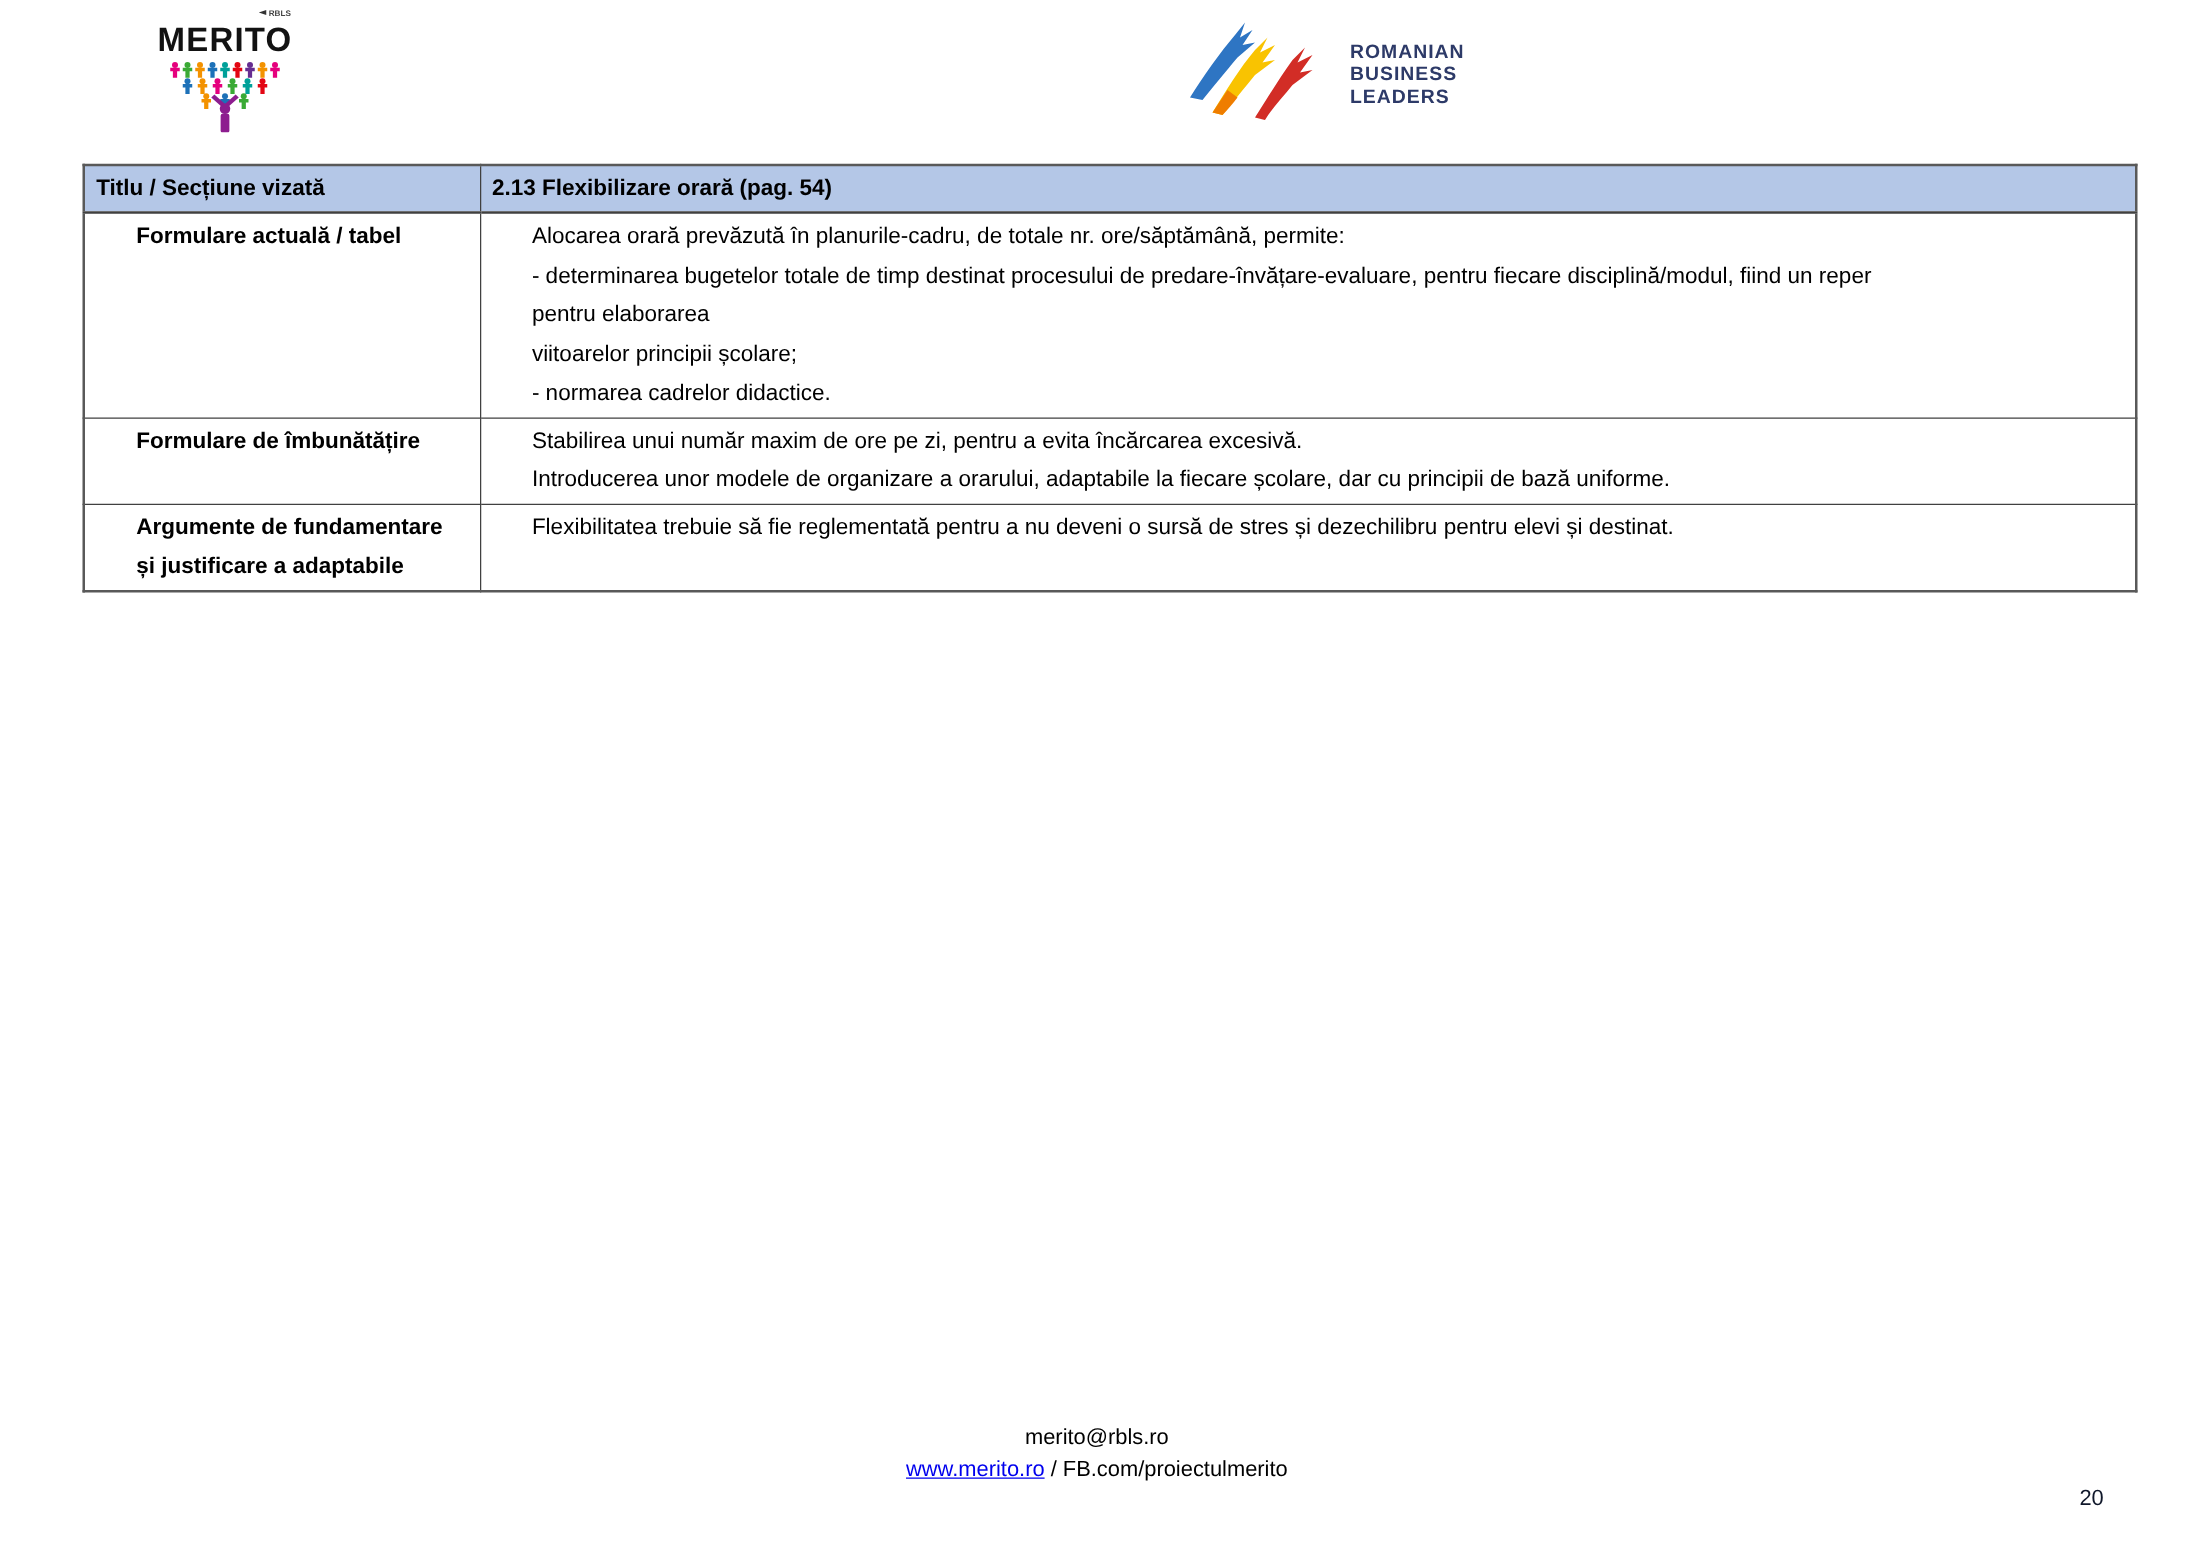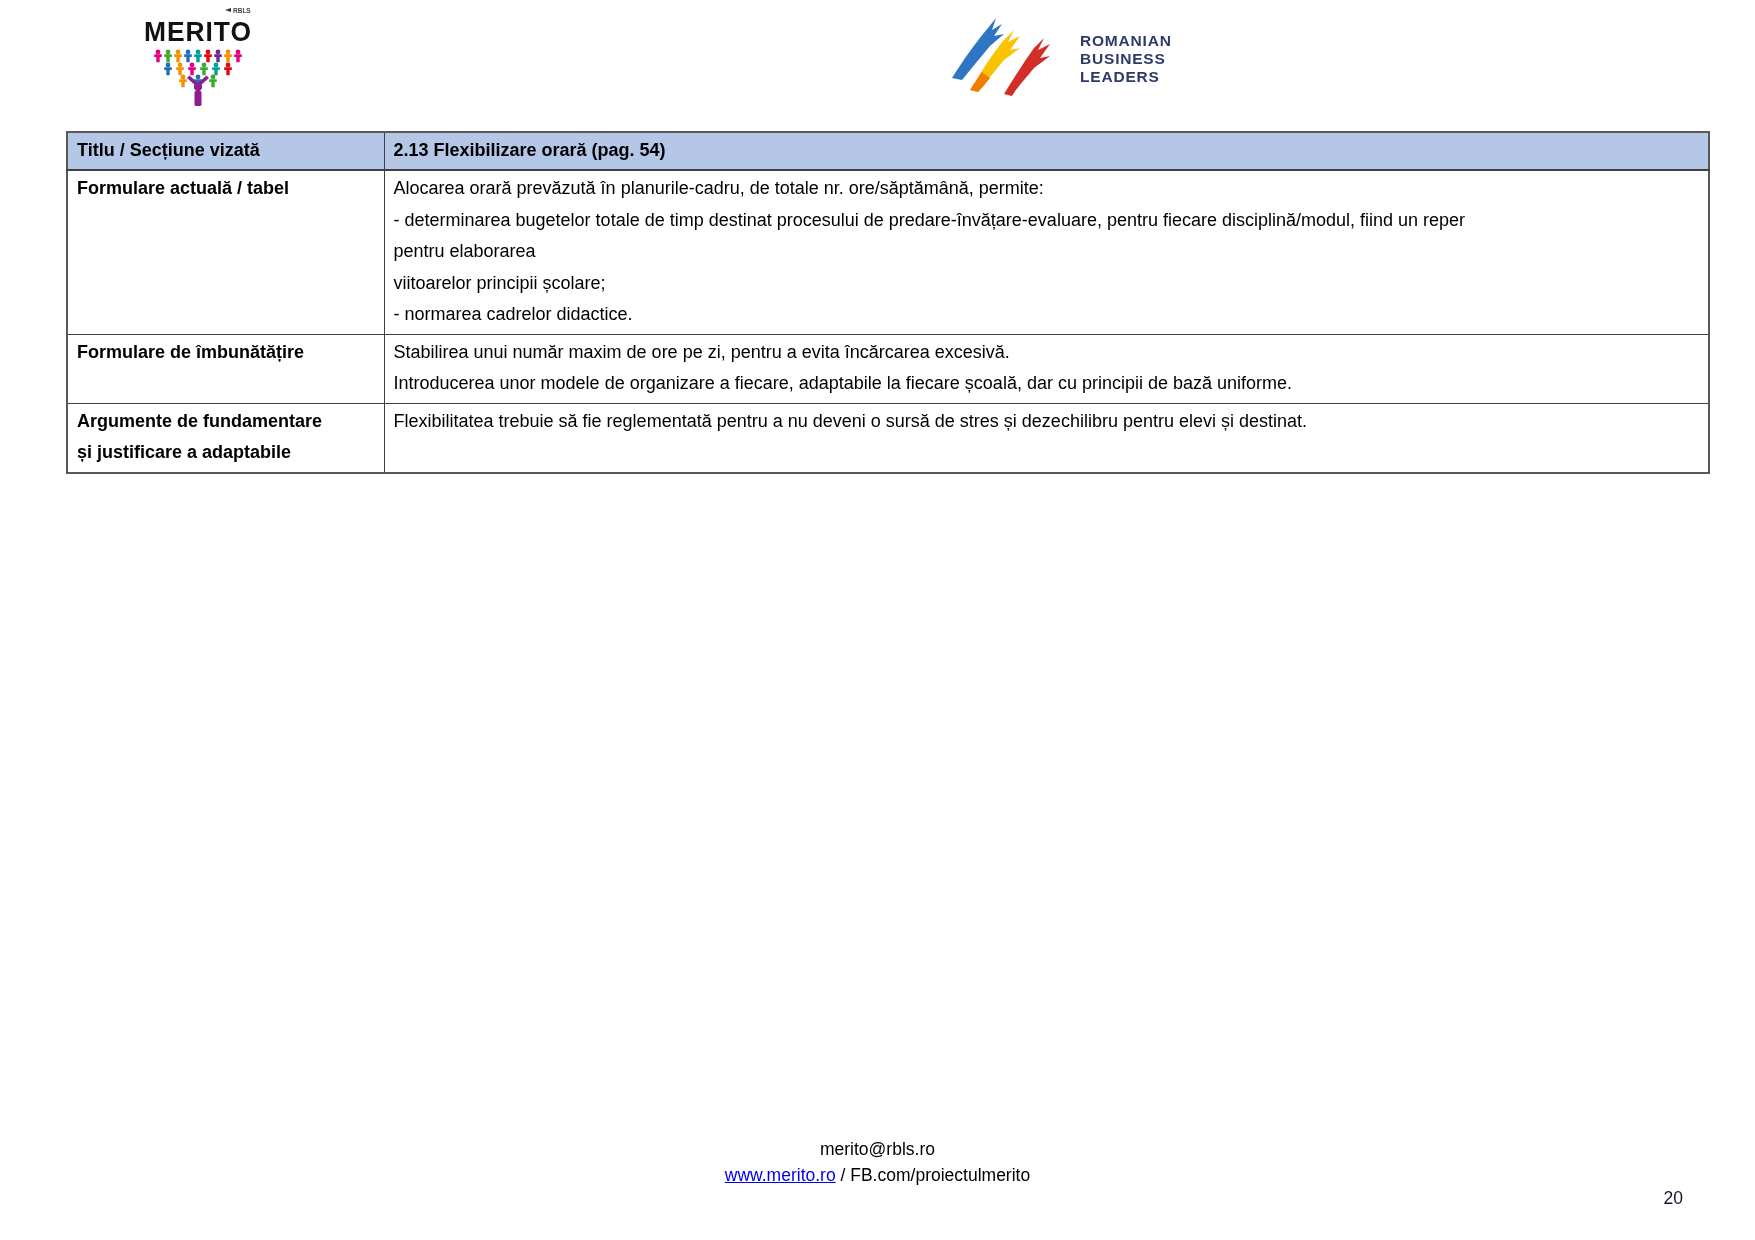--- a/index.html
+++ b/index.html
@@ -4,21 +4,21 @@
 <style>
   html,body { margin:0; padding:0; }
   body {
     width:1755px; height:1240px; position:relative;
     background:#ffffff; color:#000;
     font-family:"Liberation Sans", sans-serif;
     overflow:hidden;
   }
 
   
-  .merito-logo { position:absolute; left:141px; top:6px; width:116px; height:100px; }
+  .merito-logo { position:absolute; left:123px; top:6px; width:116px; height:100px; }
   .rbls-logo   { position:absolute; left:930px; top:10px; width:330px; height:92px; }
 
   
   .doc-table-wrap { position:absolute; left:66px; top:131px; width:1644px; }
   table.doc-table {
     border-collapse:collapse; width:100%; table-layout:fixed;
     border:2px solid #595959;
   }
   table.doc-table td {
     border:1.5px solid #404040;
@@ -29,21 +29,21 @@
   }
   tr.header-row td {
     background:#b4c7e7;
     font-weight:bold;
     border-bottom:2.5px solid #404040;
     height:31px;
     line-height:31px;
     white-space:nowrap;
   }
   .label-cell { font-weight:bold; }
-  .cell-line { line-height:31.5px; white-space:nowrap; }
+  .cell-line { line-height:31.5px; white-space:nowrap;margin-left:32px; }
 
   
   .footer {
     position:absolute; top:1136px; left:0; width:100%;
     text-align:center; font-size:17.5px; line-height:26px; color:#000;
   }
   .footer a.merito-link { color:#0000ee; text-decoration:underline; cursor:pointer; }
   .page-number {
     position:absolute; top:1188px; right:72px;
     font-size:17.5px; color:#0f172a;
@@ -136,21 +136,21 @@
           <div class="cell-line">- normarea cadrelor didactice.</div>
         </td>
       </tr>
 
       <tr>
         <td class="label-cell">
           <div class="cell-line">Formulare de îmbunătățire</div>
         </td>
         <td>
           <div class="cell-line">Stabilirea unui număr maxim de ore pe zi, pentru a evita încărcarea excesivă.</div>
-          <div class="cell-line">Introducerea unor modele de organizare a fiecare, adaptabile la fiecare școală, dar cu principii de bază uniforme.</div>
+          <div class="cell-line">Introducerea unor modele de organizare a orarului, adaptabile la fiecare școlare, dar cu principii de bază uniforme.</div>
         </td>
       </tr>
 
       <tr>
         <td class="label-cell">
           <div class="cell-line">Argumente de fundamentare</div>
           <div class="cell-line">și justificare a adaptabile</div>
         </td>
         <td>
           <div class="cell-line">Flexibilitatea trebuie să fie reglementată pentru a nu deveni o sursă de stres și dezechilibru pentru elevi și destinat.</div>

